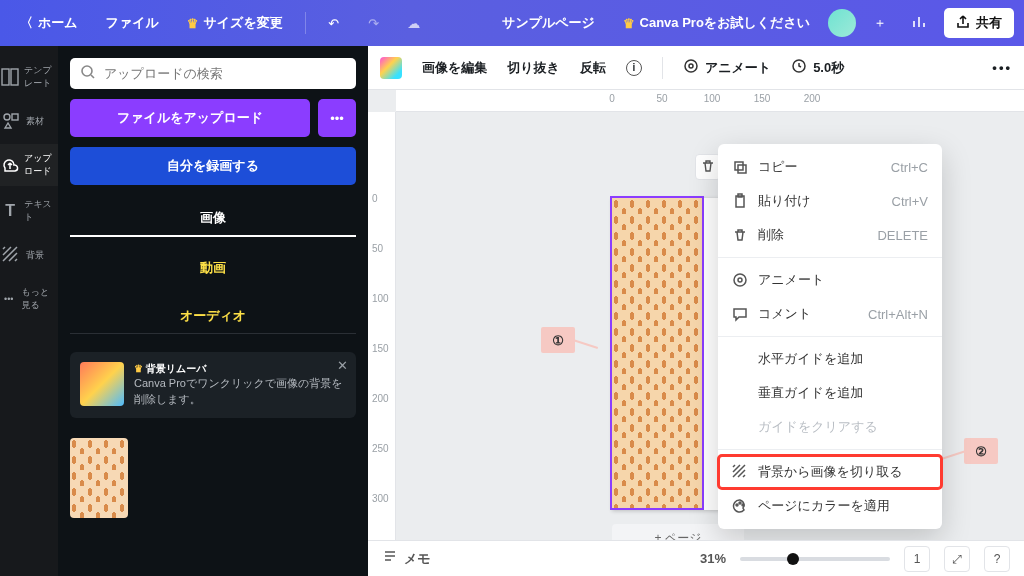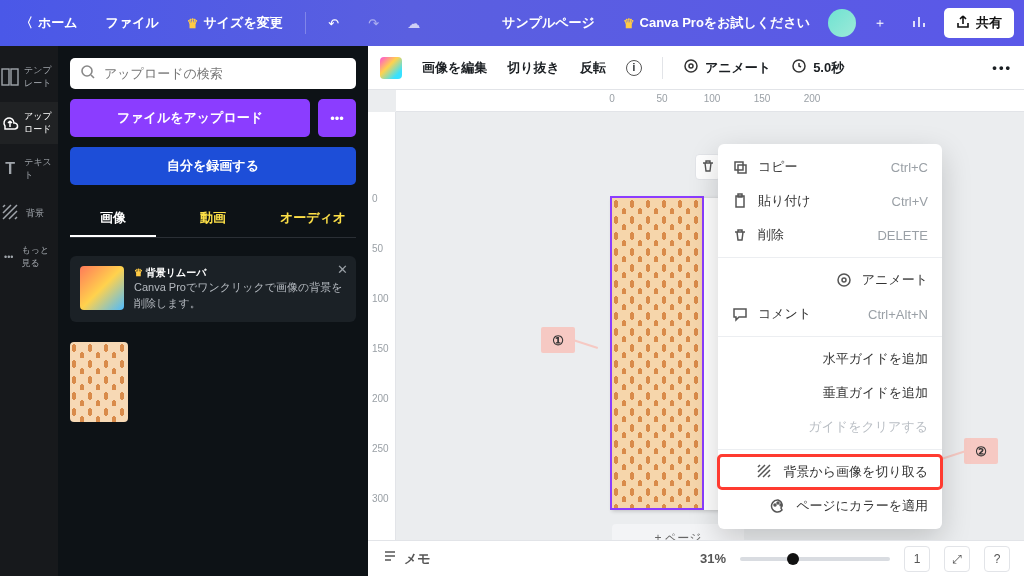--- a/index.html
+++ b/index.html
@@ -29,21 +29,21 @@
   .rail-ico{width:22px;height:22px;display:flex;align-items:center;justify-content:center;}
 
   
   .panel{position:absolute; top:46px; left:58px; bottom:0; width:310px; background:var(--panel-dark); color:#eee; padding:12px; display:flex; flex-direction:column; gap:10px;}
   .search{background:#fff;border-radius:5px;display:flex;align-items:center;padding:6px 10px;gap:8px;color:#888;}
   .search input{border:none;outline:none;flex:1;font-size:13px;color:#333;background:transparent;}
   .upload-row{display:flex;gap:8px;}
   .upload-btn{flex:1;background:var(--purple);color:#fff;border-radius:5px;padding:10px;text-align:center;font-weight:700;cursor:pointer;}
   .upload-more{width:38px;background:var(--purple);border-radius:5px;display:flex;align-items:center;justify-content:center;cursor:pointer;}
   .record-btn{background:#1d4ed8;color:#fff;border-radius:5px;padding:10px;text-align:center;font-weight:700;cursor:pointer;}
-  .tabs{display:flex;gap:14px;border-bottom:1px solid #2a2f35;margin-top:6px;}
+  .tabs{display:flex;gap:14px;border-bottom:1px solid #2a2f35;margin-top:6px;flex-direction:column;}
   .tab{flex:1;text-align:center;padding:8px 0;color:#fde047;cursor:pointer;font-weight:600;}
   .tab.active{color:#fff;border-bottom:2px solid #fff;}
   .promo{display:flex;gap:10px;background:var(--panel-dark2);border-radius:6px;padding:10px;position:relative;margin-top:8px;}
   .promo .thumb{width:44px;height:44px;border-radius:4px;background:linear-gradient(135deg,#ff7a59,#ffd24d,#4dbbff);}
   .promo .ttl{font-weight:700;font-size:10px;color:#fff;}
   .promo .desc{font-size:11px;color:#b5bac0;line-height:1.45;}
   .promo .close{position:absolute;right:8px;top:6px;color:#9aa0a6;cursor:pointer;}
   .uploads-grid{margin-top:10px;}
   .upload-thumb{width:58px;height:80px;border-radius:4px;background:#f7d9b5;position:relative;overflow:hidden;cursor:pointer;}
 
@@ -63,21 +63,21 @@
 
   
   .stage{position:absolute;top:66px;left:28px;right:0;bottom:36px;background:#ebedef;overflow:hidden;}
   .page{position:absolute;left:216px;top:86px;width:132px;height:312px;background:#fff;box-shadow:0 1px 4px rgba(0,0,0,.2);}
   .sel-img{position:absolute;left:216px;top:86px;width:90px;height:310px;background:#f6d6ab;outline:2px solid var(--purple);cursor:move;}
   .add-page{position:absolute;left:216px;top:412px;width:132px;height:28px;background:#f3f4f6;border-radius:4px;color:#666;font-size:12px;display:flex;align-items:center;justify-content:center;gap:4px;cursor:pointer;}
   .floating-trash{position:absolute;left:299px;top:42px;width:26px;height:26px;background:#fff;border:1px solid var(--border-light);border-radius:4px;display:flex;align-items:center;justify-content:center;color:#555;}
 
   
   .ctx{position:absolute;left:322px;top:32px;width:224px;background:#fff;border-radius:6px;box-shadow:0 10px 30px rgba(0,0,0,.18);padding:6px 0;}
-  .ctx-item{display:flex;align-items:center;gap:10px;padding:8px 14px;font-size:13px;color:#333;cursor:pointer;justify-content:flex-end;}
+  .ctx-item{display:flex;align-items:center;gap:10px;padding:8px 14px;font-size:13px;color:#333;cursor:pointer;}
   .ctx-item .kb{margin-left:auto;font-size:13px;color:#9aa0a6;}
   .ctx-item.disabled{color:#b9bec4;cursor:default;}
   .ctx-div{height:1px;background:#eceef1;margin:5px 0;}
   .ctx-item.highlight{outline:3px solid #ff3b30;outline-offset:-2px;border-radius:4px;}
   .ico{width:16px;height:16px;display:inline-block;}
 
   
   .anno{position:absolute;background:#f6c9c3;color:#333;font-weight:700;font-size:13px;border-radius:2px;display:flex;align-items:center;justify-content:center;}
   .anno.c1{left:145px;top:215px;width:34px;height:26px;}
   .anno.c1::after{content:"";position:absolute;right:-24px;top:12px;width:26px;height:2px;background:#f6c9c3;transform:rotate(18deg);transform-origin:left;}
@@ -149,20 +149,30 @@
 
 <div class="rail">
   <div class="rail-item">
     <div class="rail-ico">
         <svg width="20" height="20" viewBox="0 0 20 20" fill="none" stroke="#a0a5ab" stroke-width="1.4">
           <rect x="2" y="2" width="7" height="16"></rect>
           <rect x="11" y="2" width="7" height="16"></rect>
         </svg>
       </div>
     <span>テンプレート</span>
+  </div>
+  <div class="rail-item">
+    <div class="rail-ico">
+        <svg width="20" height="20" viewBox="0 0 20 20" fill="none" stroke="#a0a5ab" stroke-width="1.4">
+          <circle cx="6" cy="6" r="3"></circle>
+          <rect x="11" y="3" width="6" height="6"></rect>
+          <path d="M4 17l3-5 3 5z"></path>
+        </svg>
+      </div>
+    <span>素材</span>
   </div>
   <div class="rail-item active">
     <div class="rail-ico">
         <svg width="20" height="20" viewBox="0 0 20 20" fill="none" stroke="#fff" stroke-width="1.5">
           <path d="M5 13a5 5 0 1 1 9-3 3 3 0 0 1 1 6H5z"></path>
           <path d="M10 14V8M10 8l-2 2M10 8l2 2"></path>
         </svg>
       </div>
     <span>アップロード</span>
   </div>

